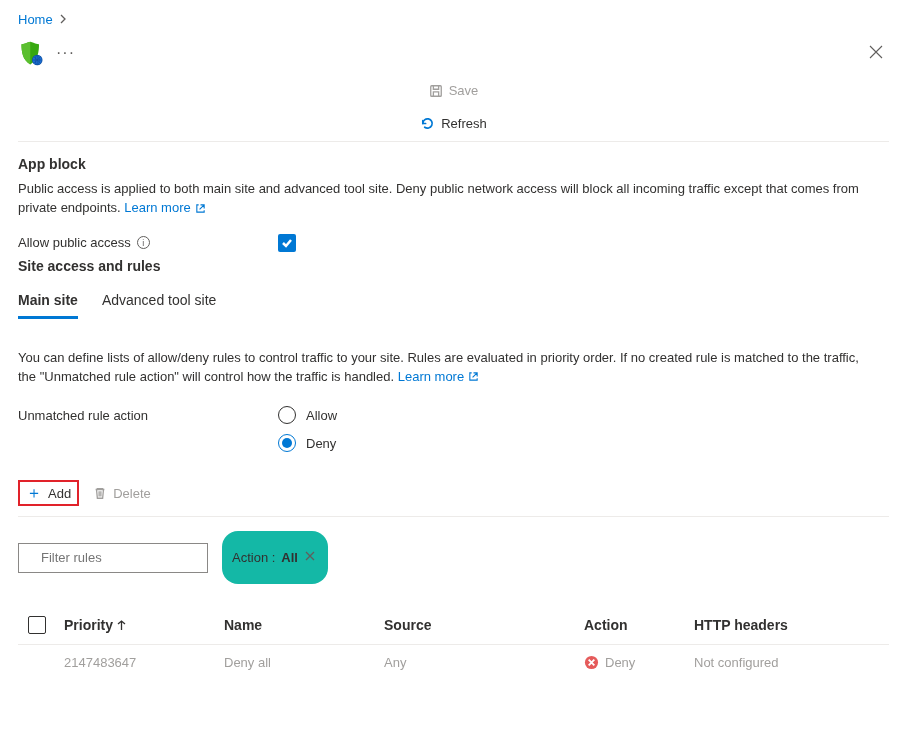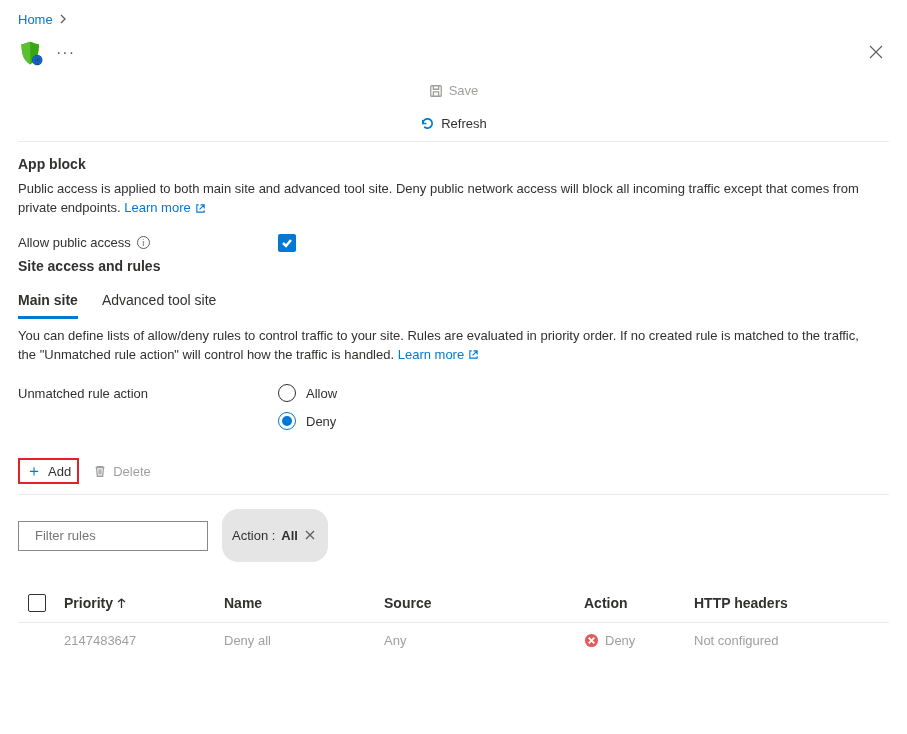--- a/index.html
+++ b/index.html
@@ -41,23 +41,23 @@
     .radio-row { display:flex; align-items:center; gap:10px; cursor:pointer;}
     .radio-outer { width:18px; height:18px; border:1.5px solid #323130; border-radius:50%; display:flex; align-items:center; justify-content:center;}
     .radio-outer.sel { border-color:#0078d4;}
     .radio-inner { width:10px; height:10px; background:#0078d4; border-radius:50%;}
     .rules-bar { display:flex; gap:14px; align-items:center; margin-top:28px;}
     .add-highlight { border:2.5px solid #e1222a; padding:3px 6px; cursor:pointer;}
     .add-btn-inner { display:flex; align-items:center; gap:6px; color:#323130; font-size:13px;}
     .plus { color:#0078d4; font-size:16px; line-height:1;}
     .delete-btn { display:flex; align-items:center; gap:6px; color:#a19f9d; font-size:13px; cursor:default;}
     .filter-row { display:flex; gap:14px; align-items:center; margin-top:14px;}
-    .filter-box { width:190px; height:30px; border:1px solid #8a8886; display:flex; gap:8px; padding:0 8px;}
+    .filter-box { width:190px; height:30px; border:1px solid #8a8886; display:flex; gap:8px; padding:0 14px;}
     .filter-box input { border:none; outline:none; font-size:13px; flex:1; background:transparent;}
-    .chip { background:#e5e5e5; border-radius:16px; padding:19px 10px; display:flex; align-items:center; gap:6px; font-size:13px; color:#323130;}
+    .chip { background:#14b8a6; border-radius:16px; padding:19px 10px; display:flex; align-items:flex-start; gap:6px; font-size:13px; color:#323130;}
     .chip-x { width:14px; height:14px; cursor:pointer; color:#605e5c;}
     .table { width:100%; margin-top:22px; }
     .thead, .trow { display:grid; grid-template-columns: 46px 160px 160px 200px 110px 160px; align-items:center; padding:10px 0;}
     .thead { font-weight:600; border-bottom:1px solid #edebe9; font-size:14px;}
     .trow { color:#a19f9d; font-size:13px;}
     .th-sort { display:flex; align-items:center; gap:4px;}
     .row-checkbox { width:18px; height:18px; border:1px solid #323130; border-radius:2px; margin-left:10px; cursor:pointer;}
     .deny-cell { display:flex; align-items:center; gap:6px;}
     .deny-x { width:15px; height:15px; display:inline-flex;}
     .search-icon { width:14px; height:14px; stroke:#0078d4; fill:none; stroke-width:1.8;}
@@ -137,21 +137,21 @@
   </div>
 </div>
 
 <h3 class="section section-gap">Site access and rules</h3>
 
 <div class="tabs">
   <div class="tab active">Main site</div>
   <div class="tab">Advanced tool site</div>
 </div>
 
-<p class="desc" style="margin-top:8px;">
+<p class="desc" style="margin-top:30px;">
   <span>You can define lists of allow/deny rules to control traffic to your site. Rules are evaluated in priority order. If no created rule is matched to the traffic, the "Unmatched rule action" will control how the traffic is handled. </span>
   <a class="learnmore">
     <span>Learn more</span>
     <svg class="ext-icon" viewBox="0 0 12 12">
         <path d="M4 2 H2 V10 H10 V8 M6 2 H10 V6 M10 2 L5 7" stroke="#0078d4" stroke-width="1.2" fill="none"></path>
       </svg>
   </a>
 </p>
 
 <div class="field-row" style="align-items:flex-start; margin-top:20px;">

